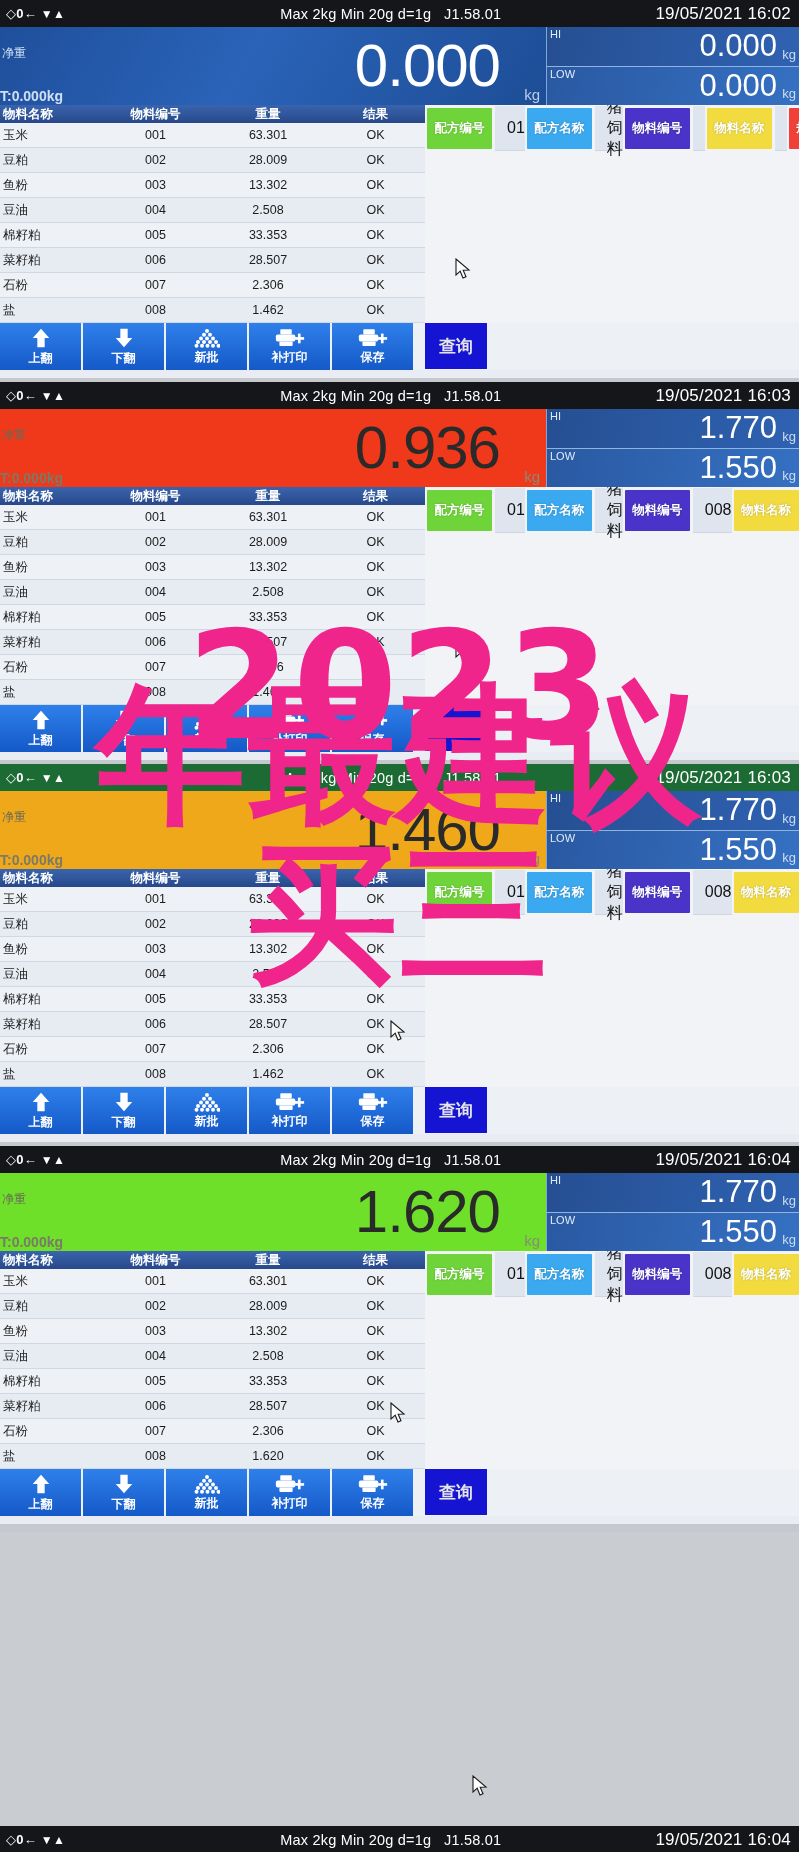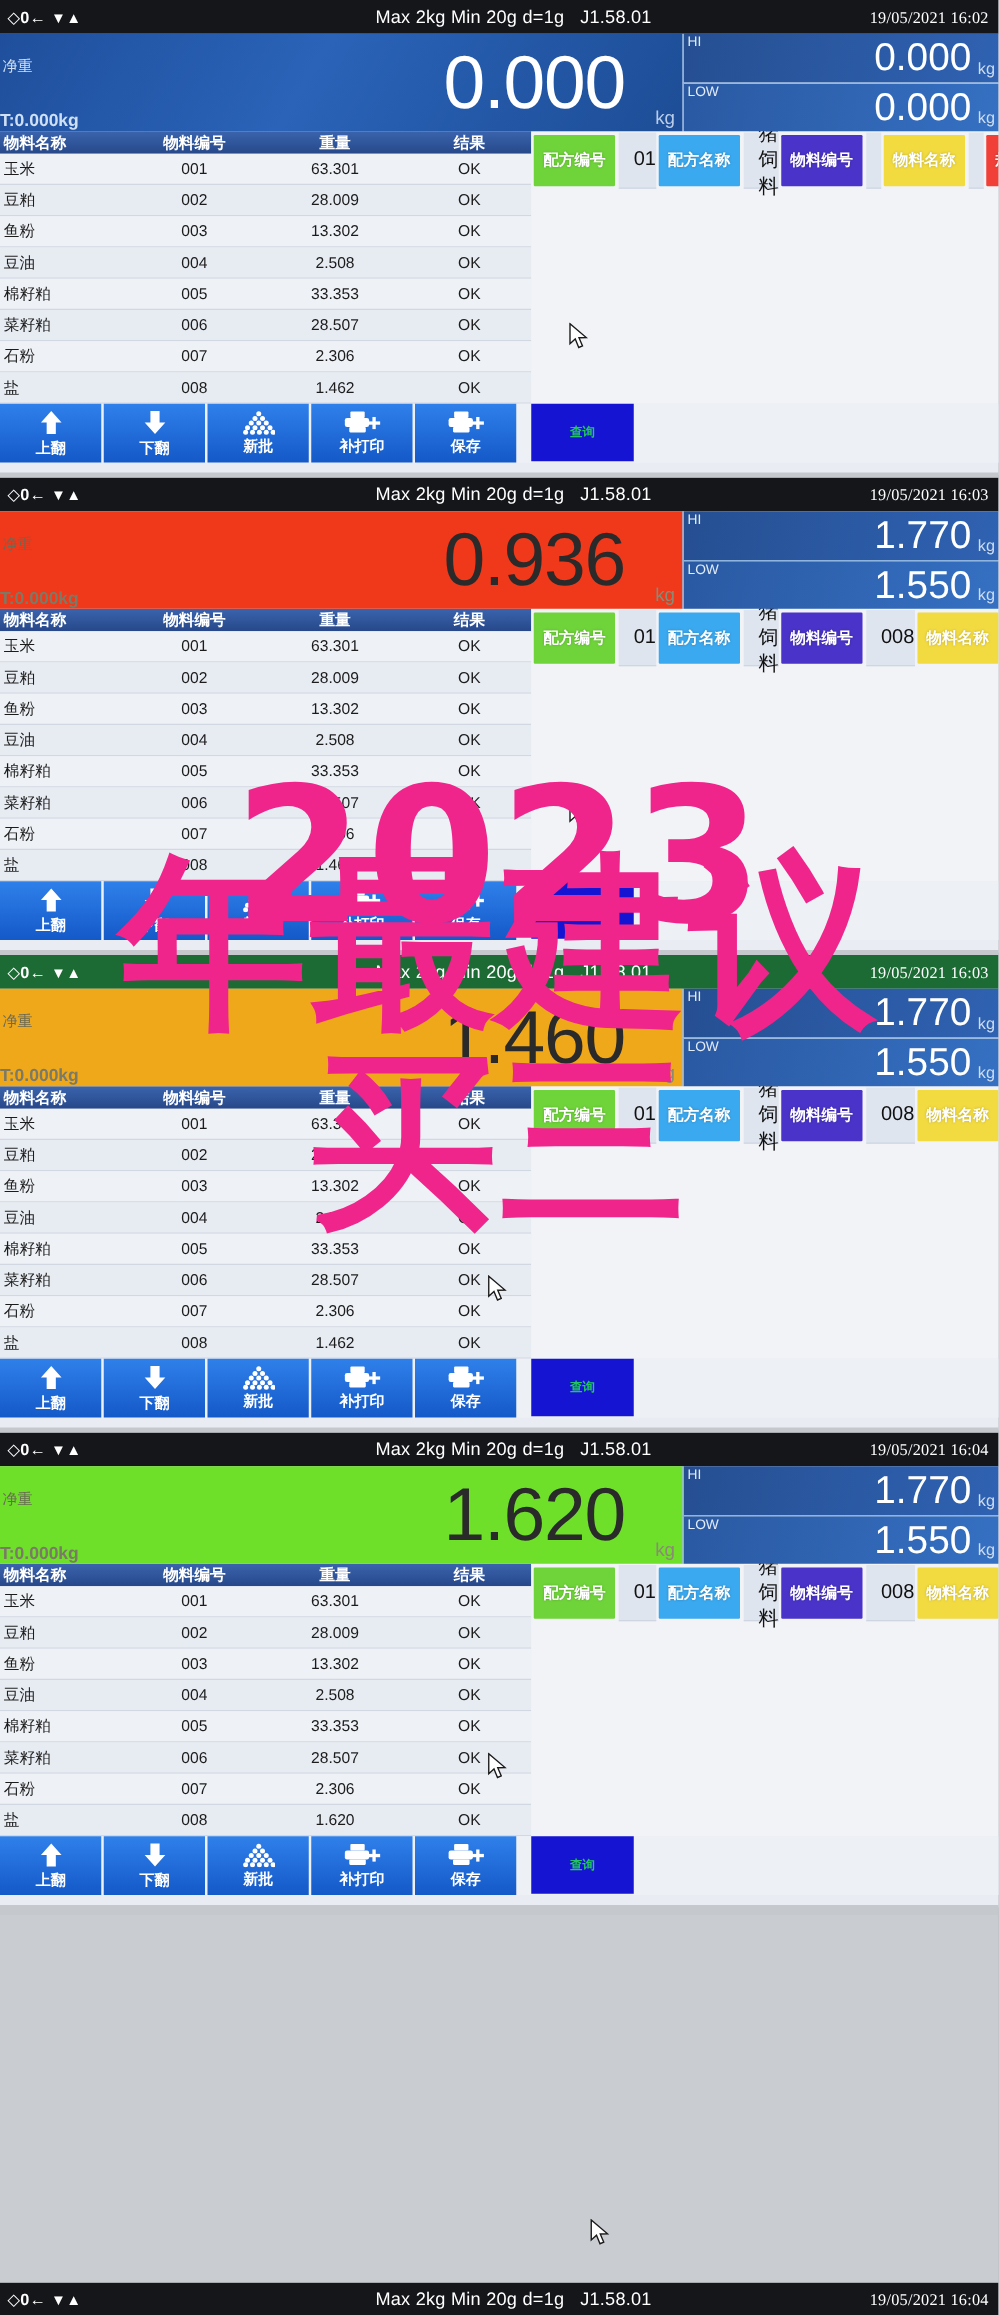--- a/index.html
+++ b/index.html
@@ -8,21 +8,21 @@
 
   
   .panel{position:absolute;left:0;width:799px;overflow:hidden;background:#e9edf3;}
 
   
   .statusbar{position:relative;height:27px;background:#15161a;color:#fff;
     display:flex;align-items:center;font-size:15px;letter-spacing:.2px;}
   .statusbar.green{background:#1d6b34;}
   .sb-left{width:120px;display:flex;align-items:center;gap:4px;padding-left:6px;}
   .sb-mid{flex:1;text-align:center;white-space:nowrap;font-size:14.5px;}
-  .sb-right{padding-right:8px;white-space:nowrap;font-size:13px;font-family:Liberation Serif, serif;}
+  .sb-right{padding-right:8px;white-space:nowrap;font-size:17px;}
   .zeroicon{display:inline-block;font-size:13px;font-weight:700;}
 
   
   .wdisp{position:relative;height:78px;display:flex;}
   .wmain{position:relative;flex:1;overflow:hidden;}
   .wmain.blue{background:linear-gradient(120deg,#1f4f9c 0%,#2a63b8 45%,#1d4d96 100%);}
   .wmain.red{background:#f0381a;}
   .wmain.orange{background:#f0a81b;}
   .wmain.green{background:#6ee02a;}
   .wmain .netlbl{position:absolute;left:2px;top:18px;font-size:12px;color:#cfe0f5;}
@@ -64,22 +64,22 @@
   .fval{flex:1;display:flex;align-items:center;padding-left:12px;font-size:16px;color:#111;
      background:#dfe5ef;border-bottom:1px solid #cfd6e2;}
 
   
   .toolbar{display:flex;height:47px;background:#edf0f5;}
   .tbtn{width:81px;margin-right:2px;background:linear-gradient(180deg,#2f80ea,#1459c8);
      color:#fff;display:flex;flex-direction:column;align-items:center;justify-content:center;gap:1px;}
   .tbtn .tlbl{font-size:12px;font-weight:700;}
   .tbtn svg{display:block;}
   .tspacer{flex:1;background:#edf0f5;}
-  .qbtn{position:absolute;width:82px;height:46px;background:#1414d2;color:#22c55e;
-     display:flex;align-items:center;justify-content:center;font-size:10px;font-weight:700;}
+  .qbtn{position:absolute;width:62px;height:46px;background:#1414d2;color:#e5e5e5;
+     display:flex;align-items:center;justify-content:center;font-size:17px;font-weight:700;}
 
   .cursor{position:absolute;width:0;height:0;pointer-events:none;}
   .cursor svg{position:absolute;left:0;top:0;}
 
   
   .caption{position:absolute;left:0;width:799px;color:#f0258c;font-weight:900;
      font-family:"DejaVu Sans",sans-serif;line-height:.92;letter-spacing:2px;
      text-align:center;pointer-events:none;}
   .cap-l1{font-size:150px;}
   .cap-l2{font-size:150px;}

